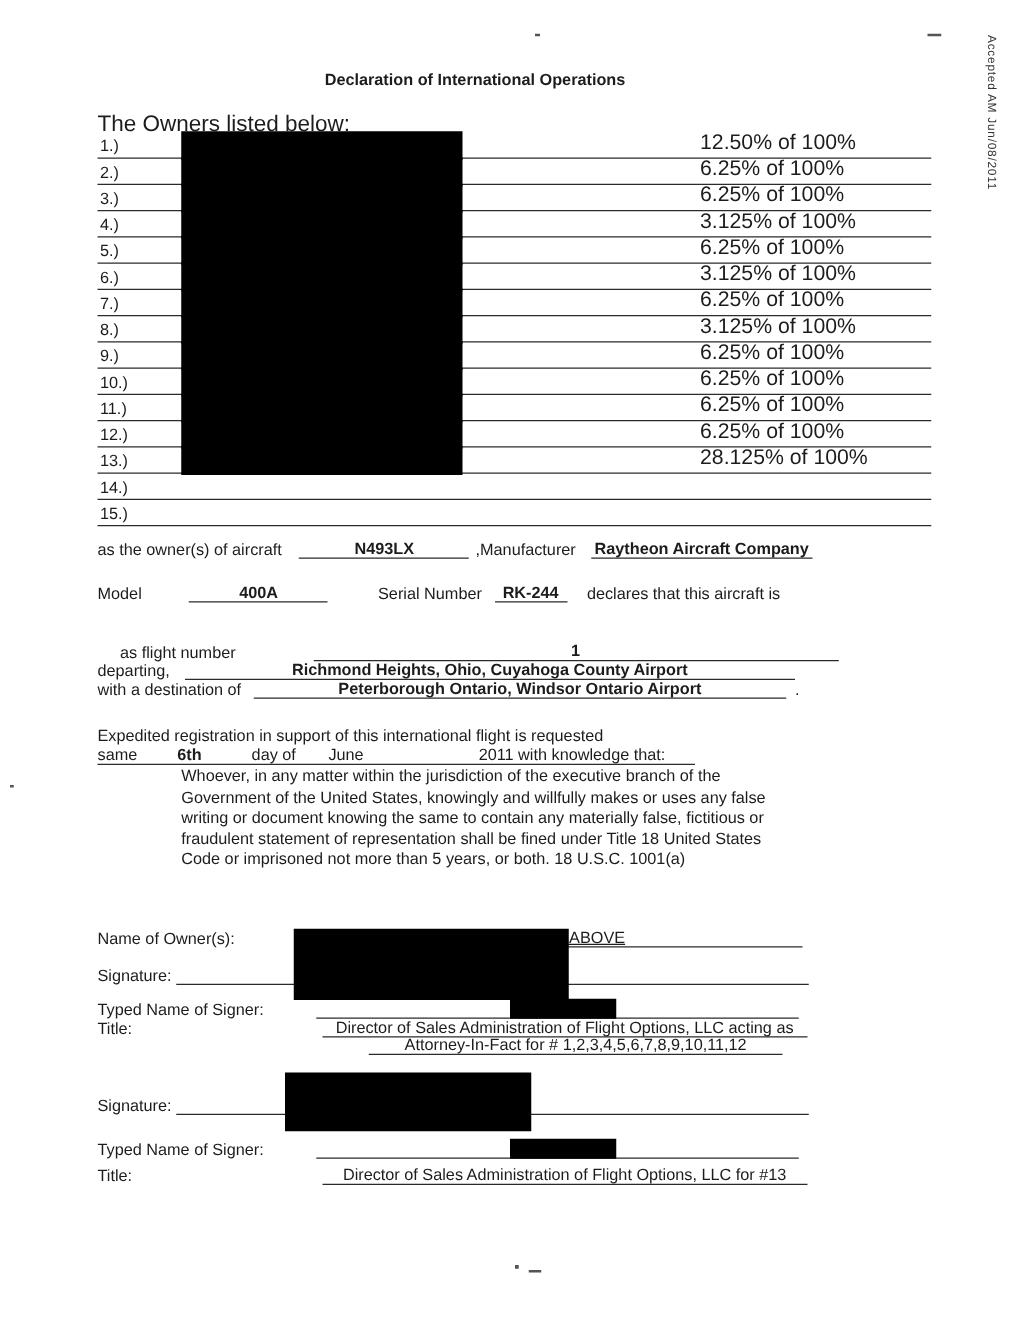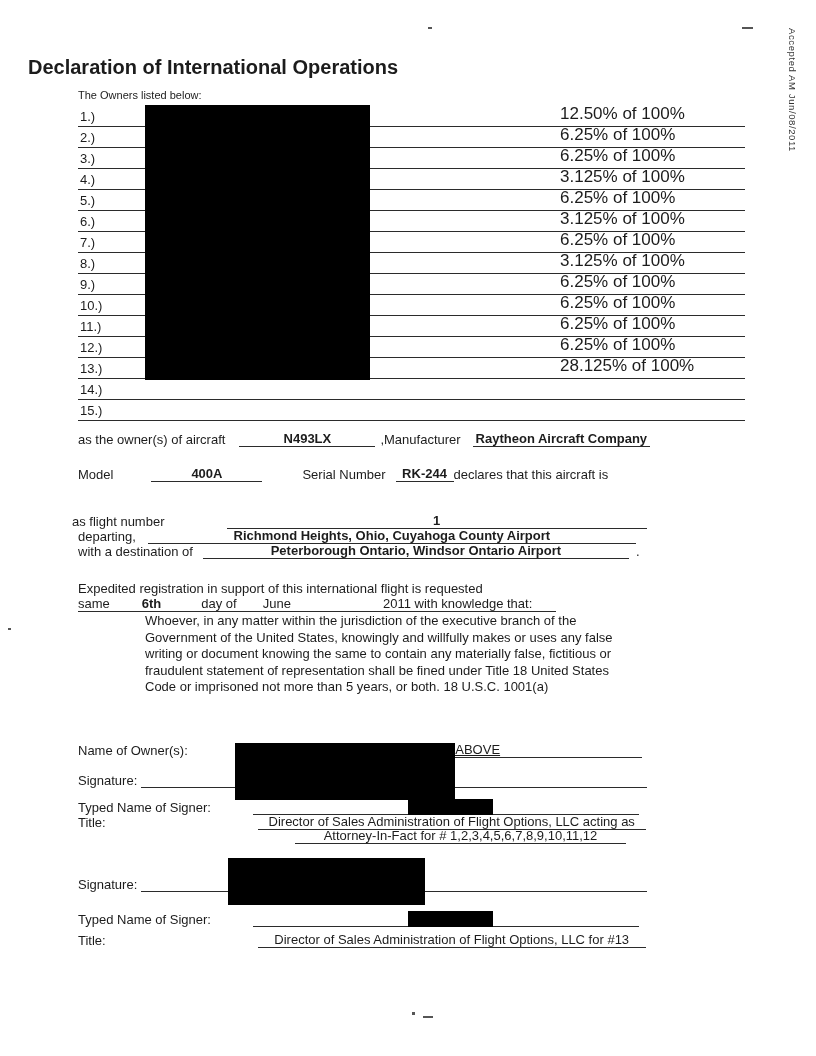--- a/index.html
+++ b/index.html
@@ -6,23 +6,23 @@
   .page{
     position:relative;
     width:816px;height:1056px;
     background:#fff;
     font-family:"Liberation Sans", sans-serif;
     color:#1c1c1c;
     overflow:hidden;
   }
   .title{
     position:absolute;top:56px;left:0;width:760px;
-    text-align:left;font-weight:700;font-size:20px;margin-left:28px;
-  }
-  .intro{position:absolute;left:78px;top:89px;font-size:11px;}
+    text-align:center;font-weight:700;font-size:13px;
+  }
+  .intro{position:absolute;left:78px;top:89px;font-size:18px;}
   .owners-list{position:absolute;left:78px;top:106px;width:667px;}
   .owner-row{position:relative;height:20px;border-bottom:1.2px solid #2b2b2b;}
   .onum{position:absolute;left:2px;bottom:2px;font-size:13px;}
   .oshare{position:absolute;left:482px;bottom:2px;font-size:17px;font-weight:400;}
   .oredact{position:absolute;left:67px;top:-1px;width:225px;height:22.5px;background:#000;z-index:3;}
   .row{
     position:absolute;display:flex;align-items:flex-end;
     font-size:13px;white-space:nowrap;
   }
   .ul{border-bottom:1.2px solid #2b2b2b;text-align:center;padding:0 3px;}
@@ -140,25 +140,25 @@
     <span style="margin-left:5px;">,</span>
     <span style="">Manufacturer</span>
     <span class="ul b" style="margin-left:12px;">Raytheon Aircraft Company</span>
   </div>
 
   <div class="row" style="left:78px;top:466px;">
     <span>Model</span>
     <span class="ul b" style="width:105px;margin-left:38px;">400A</span>
     <span style="margin-left:40px;">Serial Number</span>
     <span class="ul b" style="width:52px;margin-left:10px;">RK-244</span>
-    <span style="margin-left:0;">declares that this aircraft is</span>
-  </div>
-
-
-  <div class="row" style="left:72px;top:513px;align-items:flex-end;">
+    <span style="margin-left:16px;">declares that this aircraft is</span>
+  </div>
+
+
+  <div class="row" style="left:96px;top:513px;align-items:flex-end;">
     <span>as flight number</span>
     <span class="ul b" style="width:414px;margin-left:62px;">1</span>
   </div>
 
   <div class="row" style="left:78px;top:528px;">
     <span>departing,</span>
     <span class="ul b" style="width:482px;margin-left:12px;">Richmond Heights, Ohio, Cuyahoga County Airport</span>
   </div>
 
   <div class="row" style="left:78px;top:543px;">

